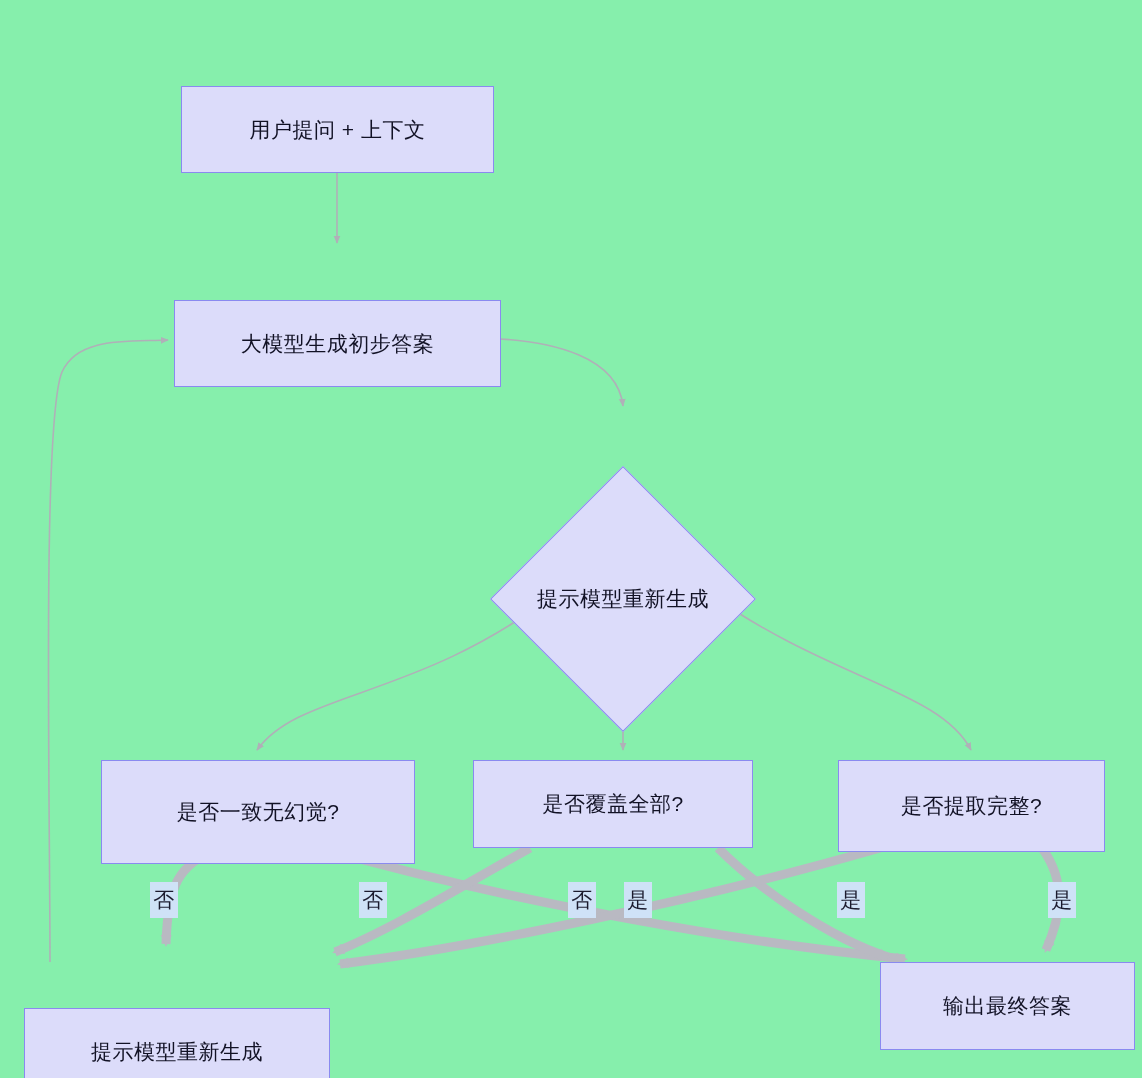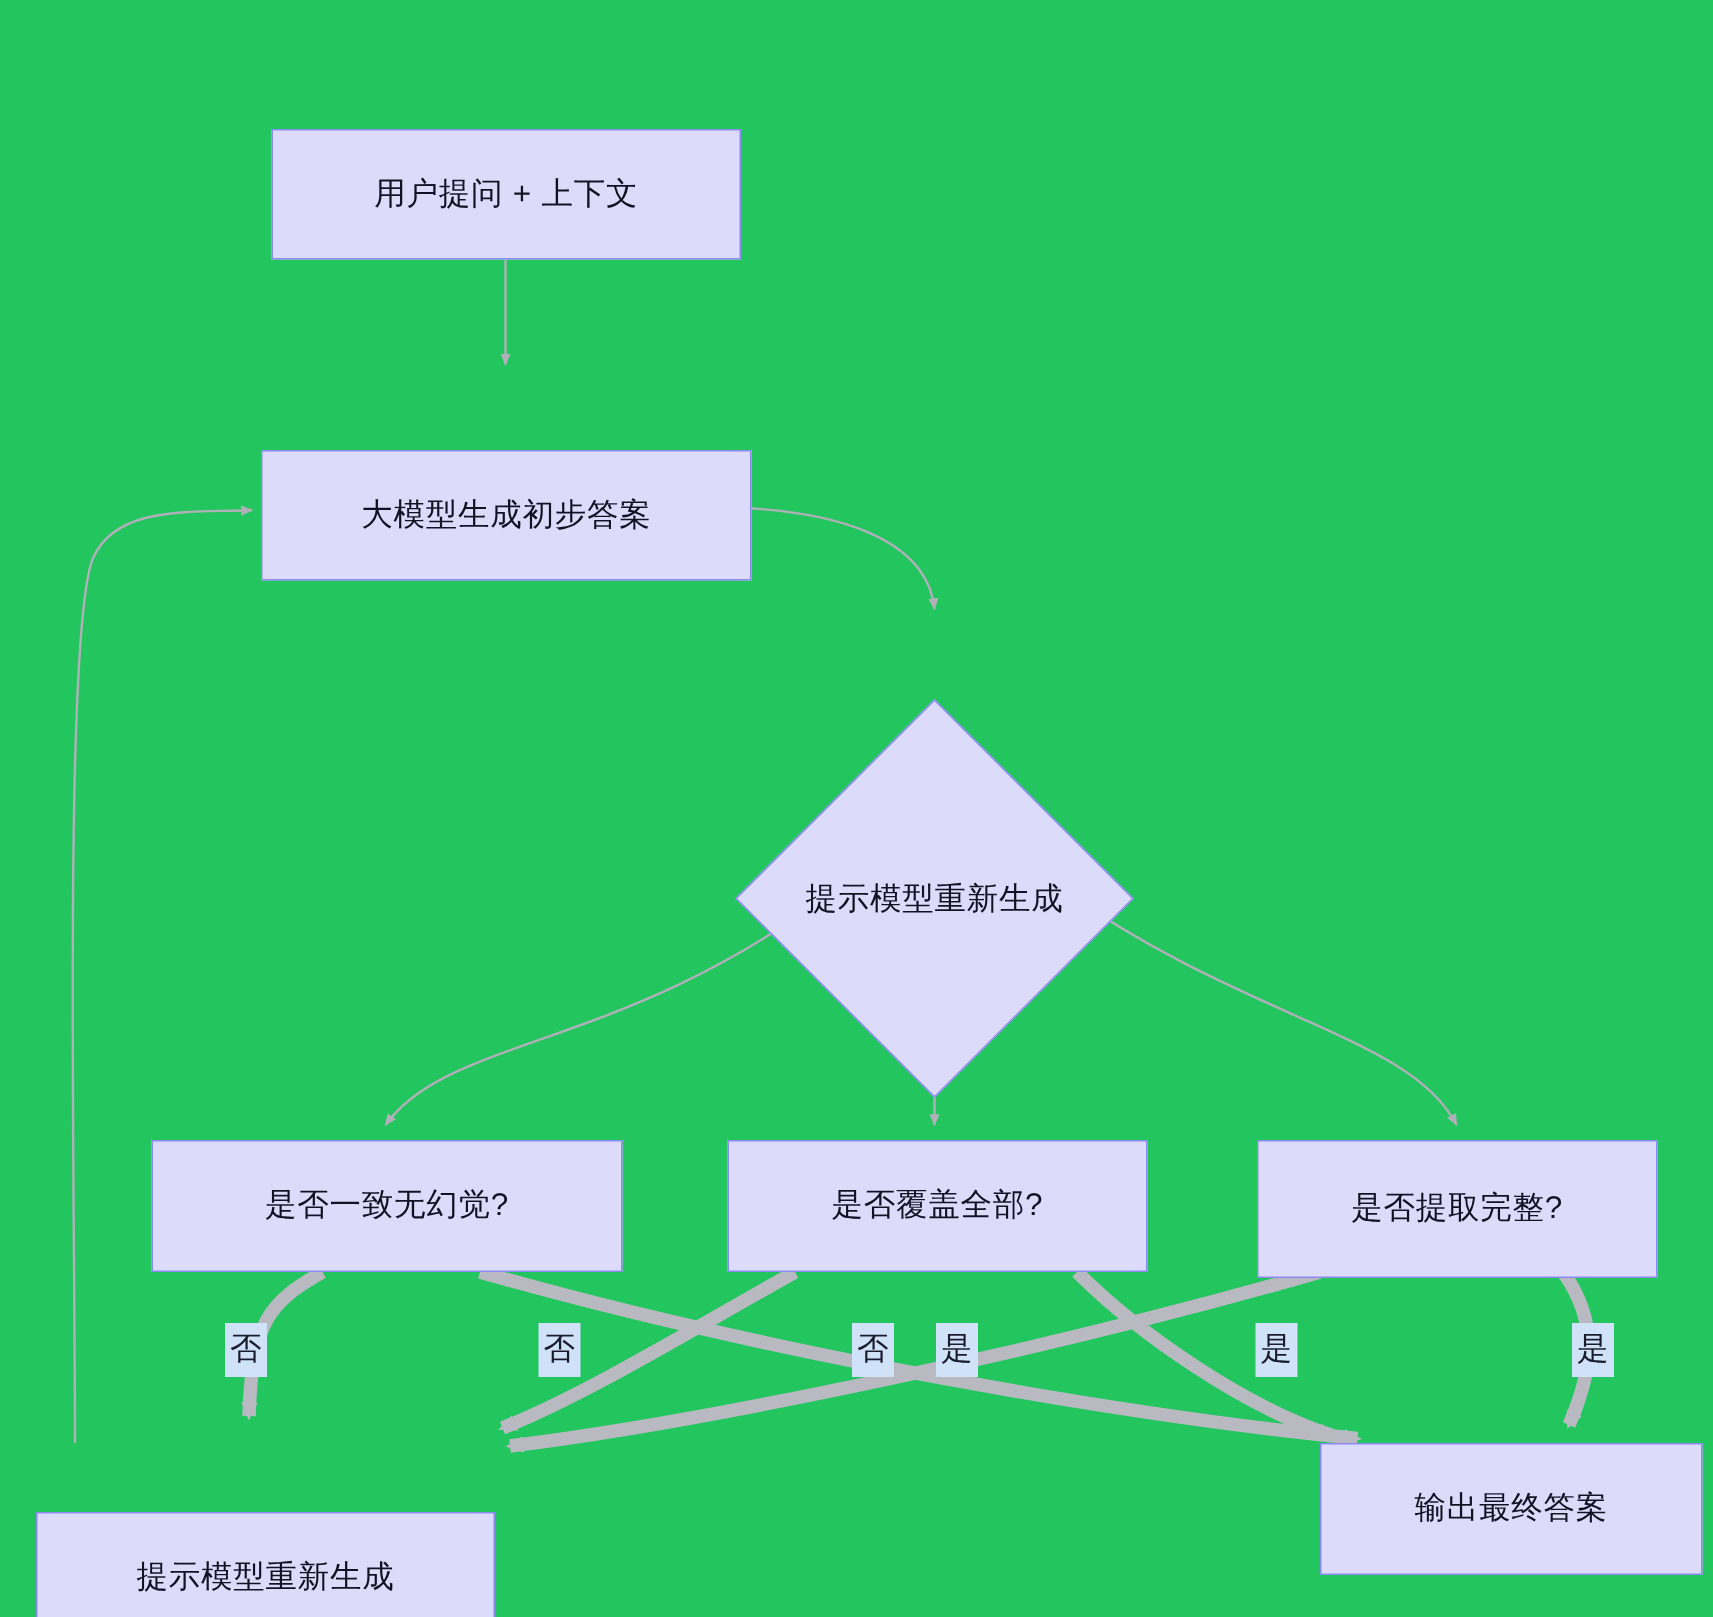--- a/index.html
+++ b/index.html
@@ -1,19 +1,19 @@
 <!DOCTYPE html>
 <html><head>
 <meta charset="utf-8">
 <title>Flowchart</title>
 <style>
   html,body{margin:0;padding:0;background:#ffffff;}
   body{width:1142px;height:1078px;overflow:hidden;
        font-family:"Liberation Sans","DejaVu Sans",sans-serif;}
-  #canvas{position:relative;width:1142px;height:1078px;background:#22c55e;}
+  #canvas{position:relative;width:1142px;height:1078px;background:#86efac;}
   svg#wires{position:absolute;left:0;top:0;width:1142px;height:1078px;}
 
   .node{position:absolute;box-sizing:border-box;
         background:#dcdcfa;border:1.3px solid #8a8af0;
         display:flex;align-items:center;justify-content:center;
         color:#121225;font-size:21px;line-height:1.2;
         letter-spacing:0.5px;white-space:nowrap;}
   .diamond{position:absolute;box-sizing:border-box;
            background:#dcdcfa;border:1.3px solid #8a8af0;
            transform:rotate(45deg);}
@@ -65,25 +65,25 @@
 
   <div class="node" style="left:174px;top:252px;width:327px;height:87px;margin-top:48px;">
     <span>大模型生成初步答案</span>
   </div>
 
   <div class="diamond" style="left:529px;top:505px;width:188px;height:188px;"></div>
   <div class="diamond-label" style="left:529px;top:505px;width:188px;height:188px;">
     <span>提示模型重新生成</span>
   </div>
 
-  <div class="node" style="left:101px;top:760px;width:314px;height:88px;">
+  <div class="node" style="left:101px;top:760px;width:314px;height:104px;">
     <span>是否一致无幻觉?</span>
   </div>
 
-  <div class="node" style="left:485px;top:760px;width:280px;height:88px;">
+  <div class="node" style="left:473px;top:760px;width:280px;height:88px;">
     <span>是否覆盖全部?</span>
   </div>
 
   <div class="node" style="left:838px;top:760px;width:267px;height:92px;">
     <span>是否提取完整?</span>
   </div>
 
   <div class="node" style="left:24px;top:1008px;width:306px;height:88px;">
     <span>提示模型重新生成</span>
   </div>

